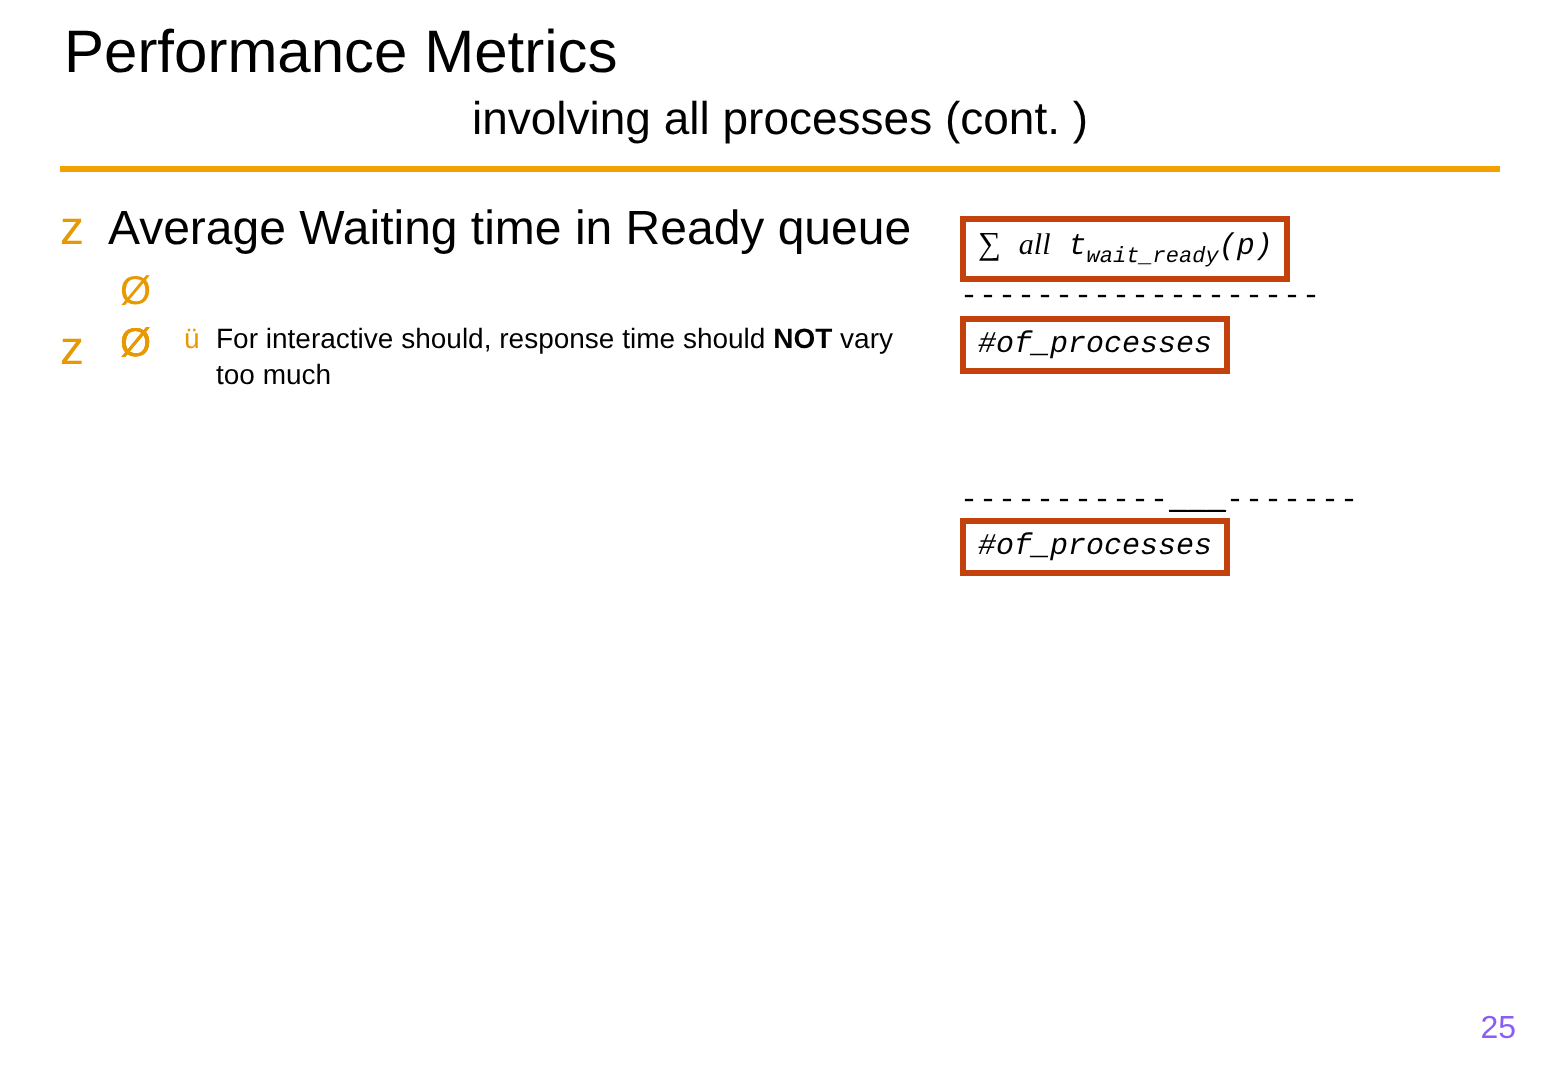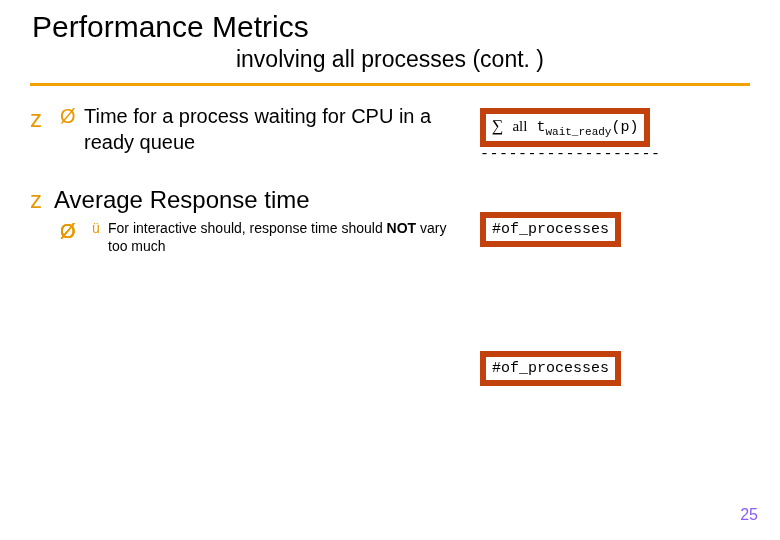--- a/index.html
+++ b/index.html
@@ -92,33 +92,33 @@
     top: 0;
     color: #e89800;
   }
   .formula {
     font-family: "Courier New", monospace;
     font-size: 15px;
     color: #000;
     margin-bottom: 34px;
   }
   .formula .box {
-    border: 6px solid #c2410c;
+    border: 3px solid #c2410c;
     padding: 3px 6px 3px 6px;
     display: inline-block;
     white-space: nowrap;
+    font-style: italic;
   }
   .formula .dashes {
     letter-spacing: 0.5px;
     line-height: 1.1;
     white-space: nowrap;
   }
   .formula .denom {
     text-align: center;
-    margin-top: 48px;
   }
   .formula .sigma {
     font-family: "Times New Roman", serif;
     font-size: 16px;
   }
   .formula .allword {
     font-family: "Times New Roman", serif;
   }
   .formula sub {
     font-size: 11px;
@@ -140,31 +140,30 @@
   <div class="subtitle">involving all processes (cont. )</div>
   <hr class="rule">
 
   <div class="cols">
 
     <div class="left">
 
       <div class="section">
         <p class="l1">
           <span class="bull">z</span>
-        </p>
-        <p class="l2">
-          <span class="bull">Ø</span>
-          <span>Time for a process waiting for CPU in a ready queue</span>
+          <span>Average Waiting time in Ready queue</span>
+        </p>
+        <p class="l2">
+          <span class="bull">Ø</span>
         </p>
       </div>
 
       <div class="section" style="margin-top:30px;">
         <p class="l1">
           <span class="bull">z</span>
-          <span>Average Response time</span>
         </p>
         <p class="l2">
           <span class="bull">Ø</span>
         </p>
         <p class="l2">
           <span class="bull">Ø</span>
         </p>
         <p class="l2">
           <span class="bull">Ø</span>
         </p>
@@ -184,20 +183,21 @@
           <span class="allword">all</span>
           <span>t</span><sub>wait_ready</sub><span>(p)</span>
         </div>
         <div class="dashes">-------------------</div>
         <div class="box denom">
           <span>#of_processes</span>
         </div>
       </div>
 
       <div class="formula" style="margin-top:56px;">
+        <div class="dashes"><span>-----------</span><span style="text-decoration:underline;">___</span><span>-------</span></div>
         <div class="box denom">
           <span>#of_processes</span>
         </div>
       </div>
 
     </div>
 
   </div>
 
   <div class="pagenum">25</div>

